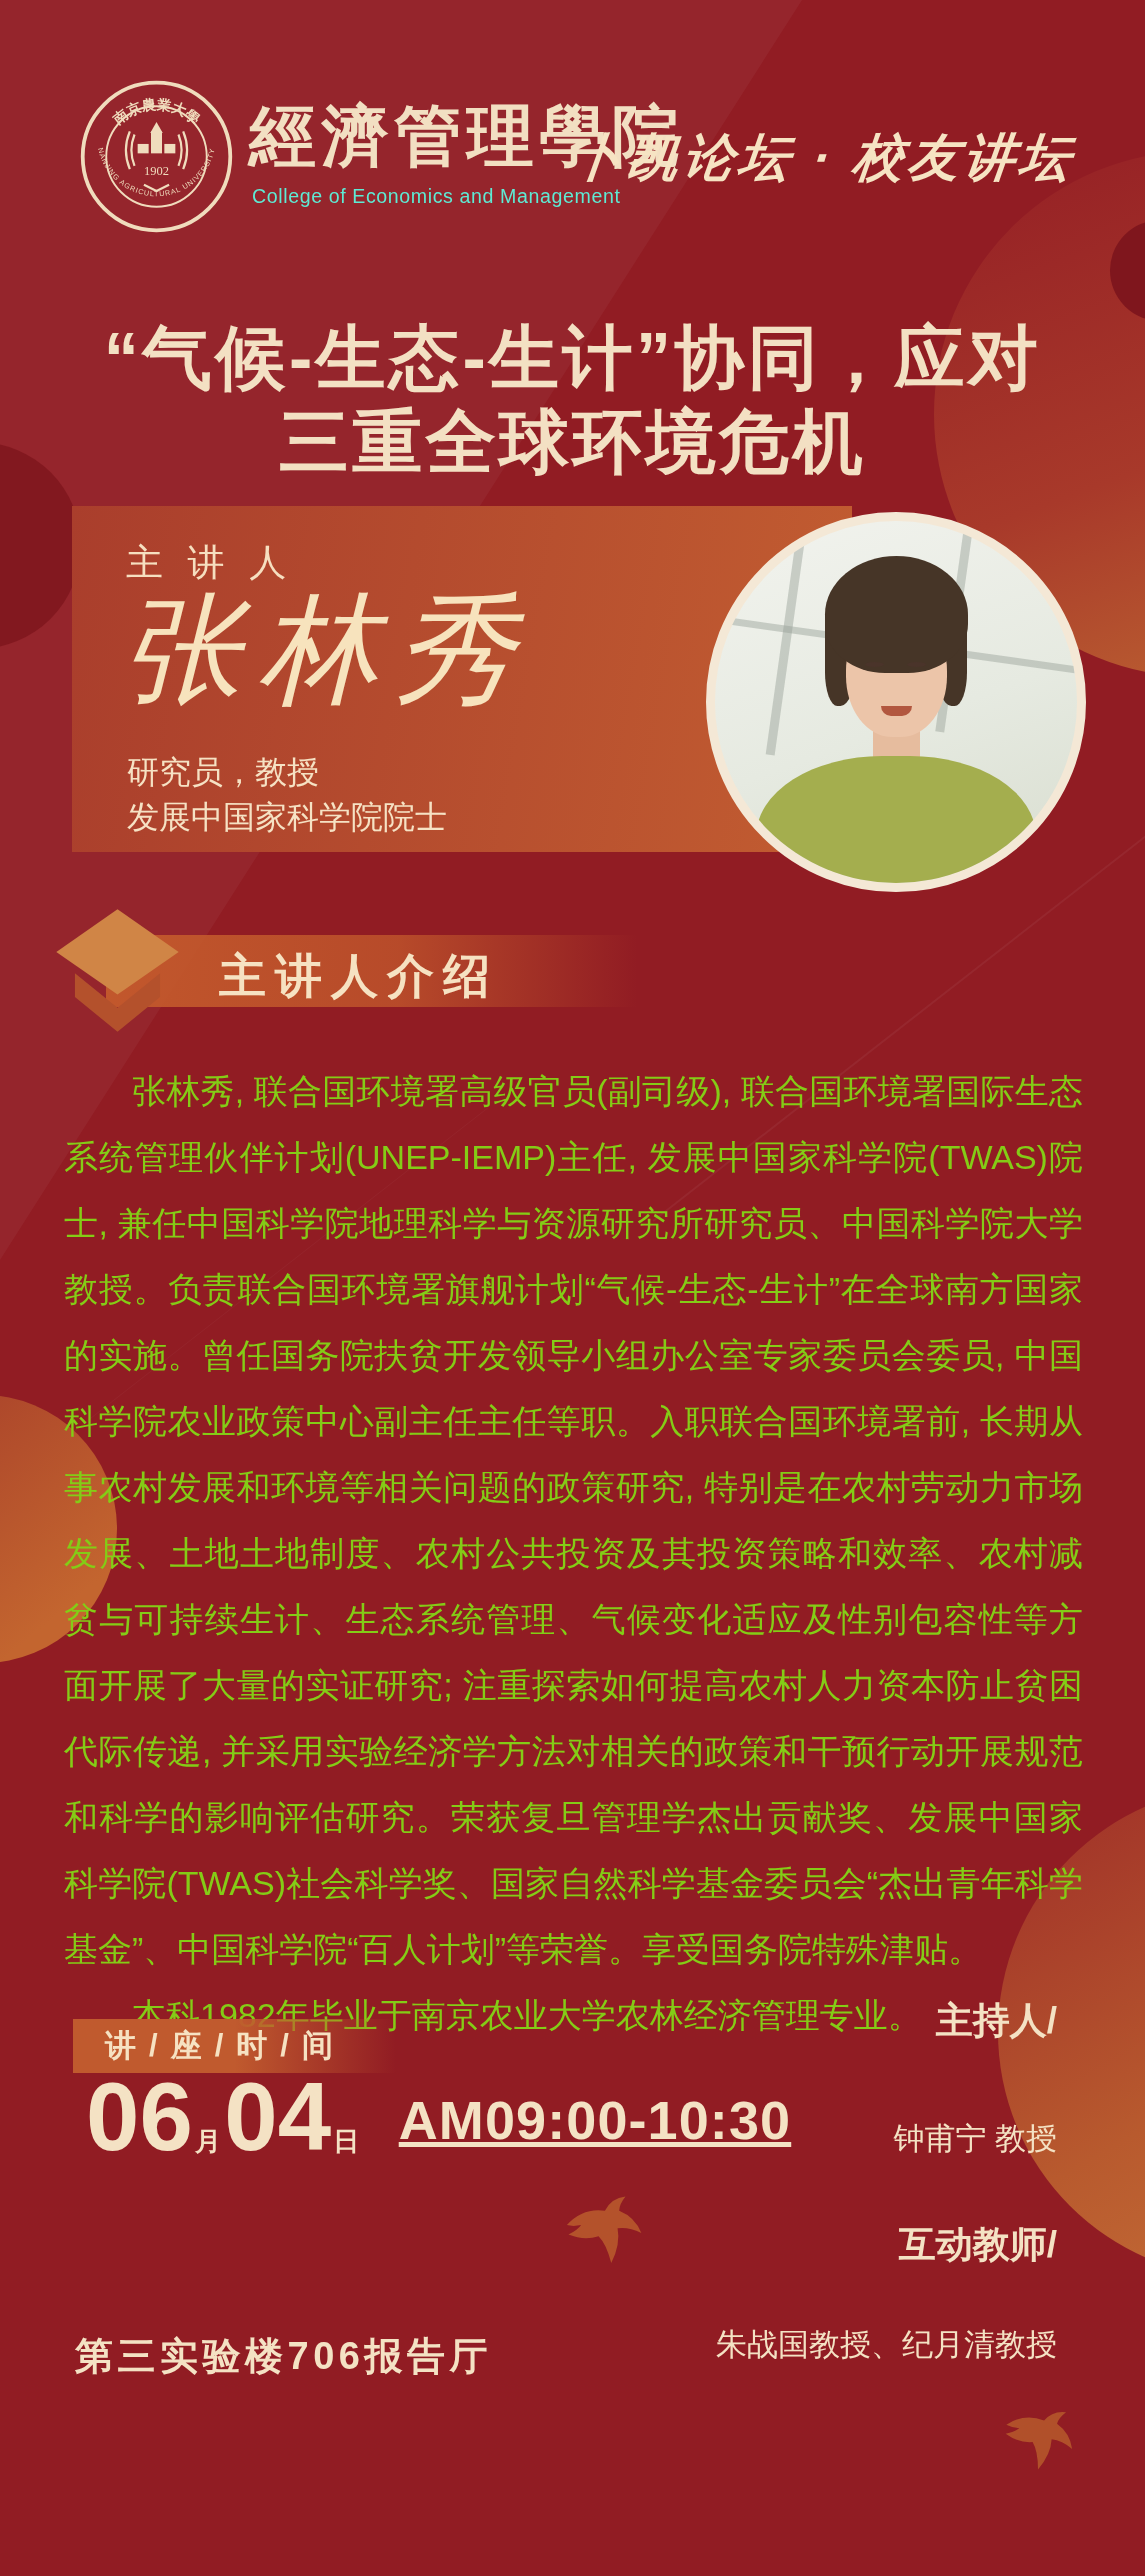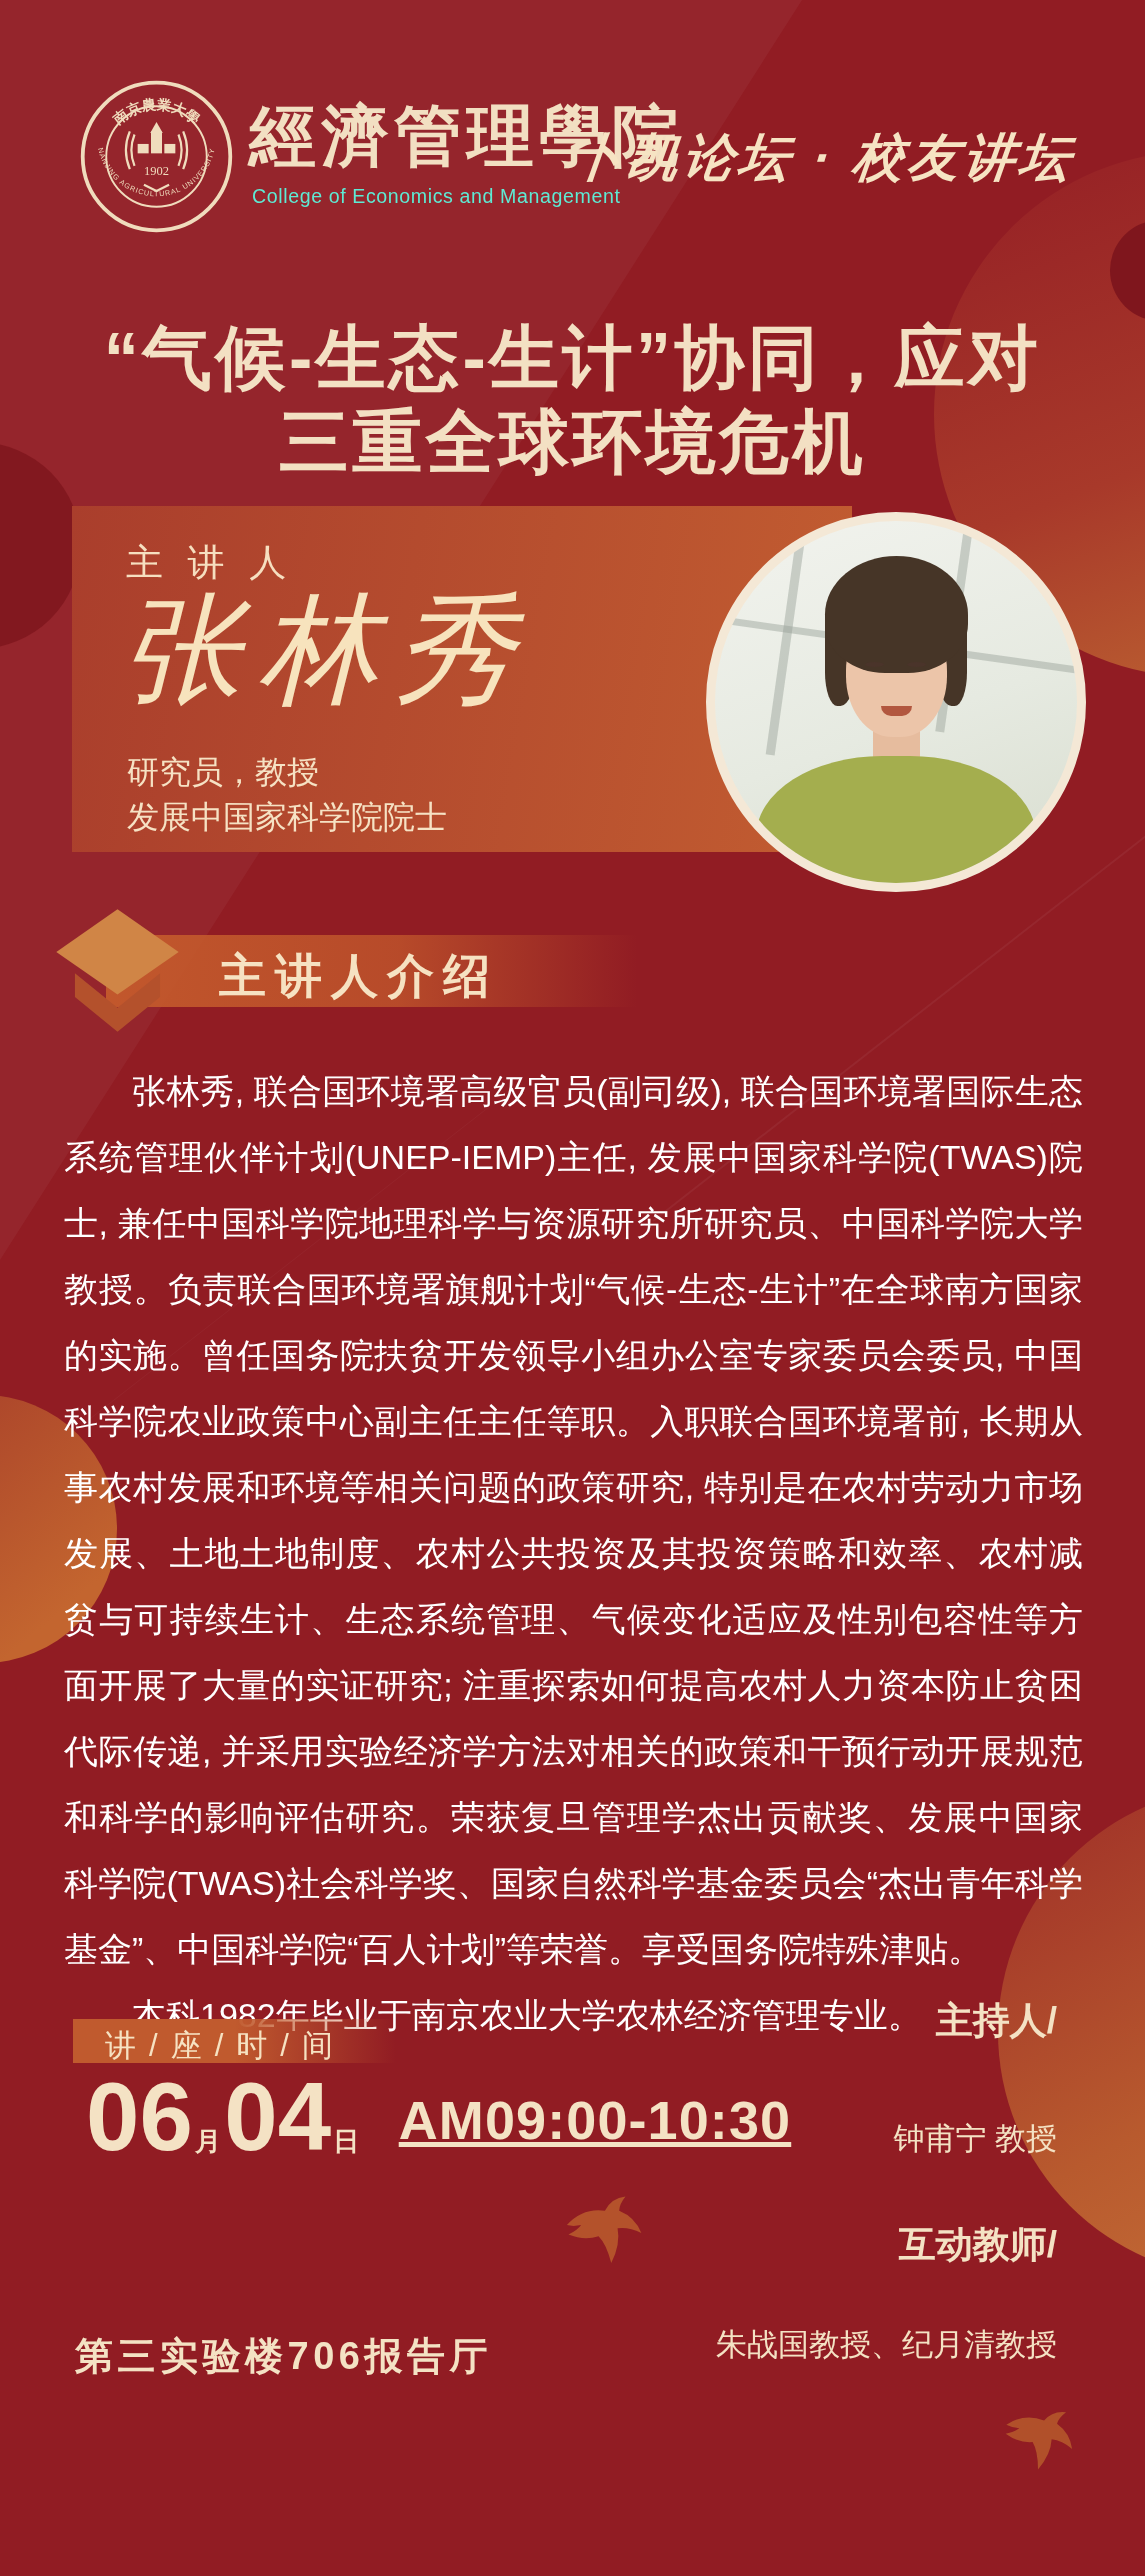--- a/index.html
+++ b/index.html
@@ -74,25 +74,25 @@
     background:#b2573f;border-radius:0 0 22.4px 22.4px;}
   
   .sec-banner{position:absolute;left:106px;top:935px;width:531px;height:72px;
     background:linear-gradient(90deg,rgba(196,90,44,.95) 0%,rgba(196,90,44,.75) 55%,rgba(196,90,44,0) 100%);
     z-index:2;}
   .sec-icon{position:absolute;left:51px;top:904px;width:133px;height:133px;z-index:3;}
   .sec-title{position:absolute;left:219px;top:945px;font-size:47px;font-weight:bold;
     letter-spacing:9px;color:#f6e2c2;z-index:3;}
   
   .bio{position:absolute;left:64px;top:1058px;width:1019px;z-index:2;
-    font-size:34px;line-height:66px;text-align:justify;color:#ffffff;}
+    font-size:34px;line-height:66px;text-align:justify;color:#84cc16;}
   .bio p{margin:0;text-indent:2em;}
   
-  .label-box{position:absolute;left:73px;width:291px;height:44px;line-height:54px;
-    padding-left:32px;font-size:31px;font-weight:normal;letter-spacing:2.2px;color:#f6e2c2;
+  .label-box{position:absolute;left:73px;width:291px;height:54px;line-height:54px;
+    padding-left:32px;font-size:31px;font-weight:bold;letter-spacing:2.2px;color:#f6e2c2;
     background:linear-gradient(90deg,#c05a2e 0%,#c05a2e 50%,rgba(192,90,46,0) 100%);z-index:2;}
   .time-box{top:2019px;} .place-box{top:2229px;}
   .date-row{position:absolute;left:74px;top:2069px;display:flex;align-items:flex-end;z-index:2;margin-left:12px;}
   .date-big{font-size:96px;font-weight:bold;line-height:96px;color:#f4e2c4;}
   .date-unit{font-size:26px;font-weight:bold;margin:0 3.4px 5.6px 2.2px;color:#f4e2c4;}
   .date-time{font-size:54px;font-weight:bold;margin:0 0 14.5px 36px;letter-spacing:1.1px;color:#f4e2c4;text-decoration:underline;}
   .place-text{position:absolute;left:75px;top:2331px;font-size:38px;font-weight:bold;
     letter-spacing:4.5px;color:#f4e2c4;z-index:2;}
   
   .people{position:absolute;right:88px;top:1996px;width:503px;text-align:right;z-index:3;}

